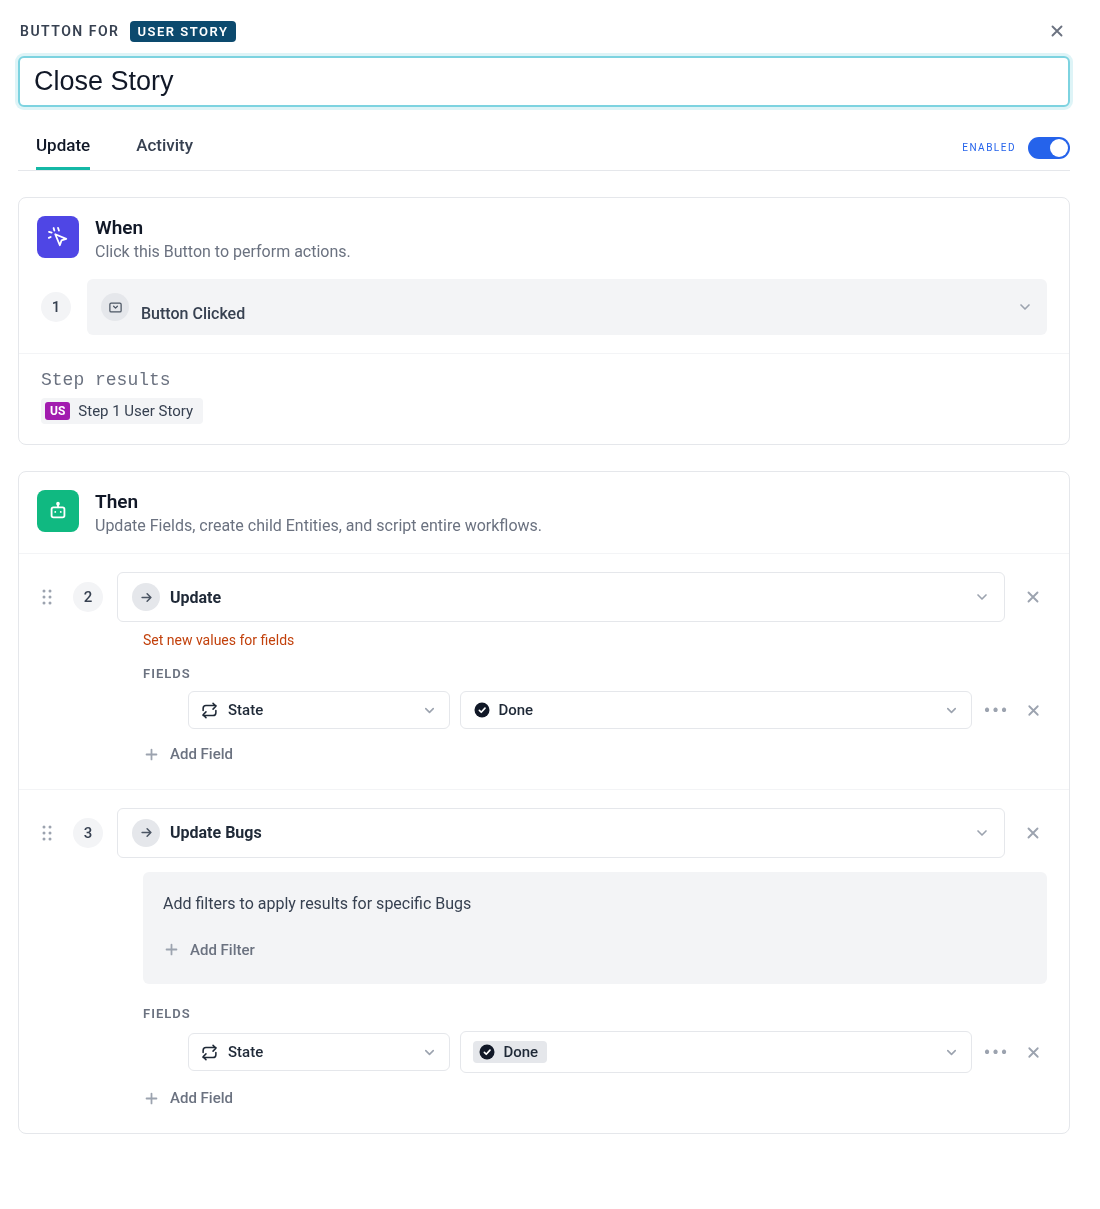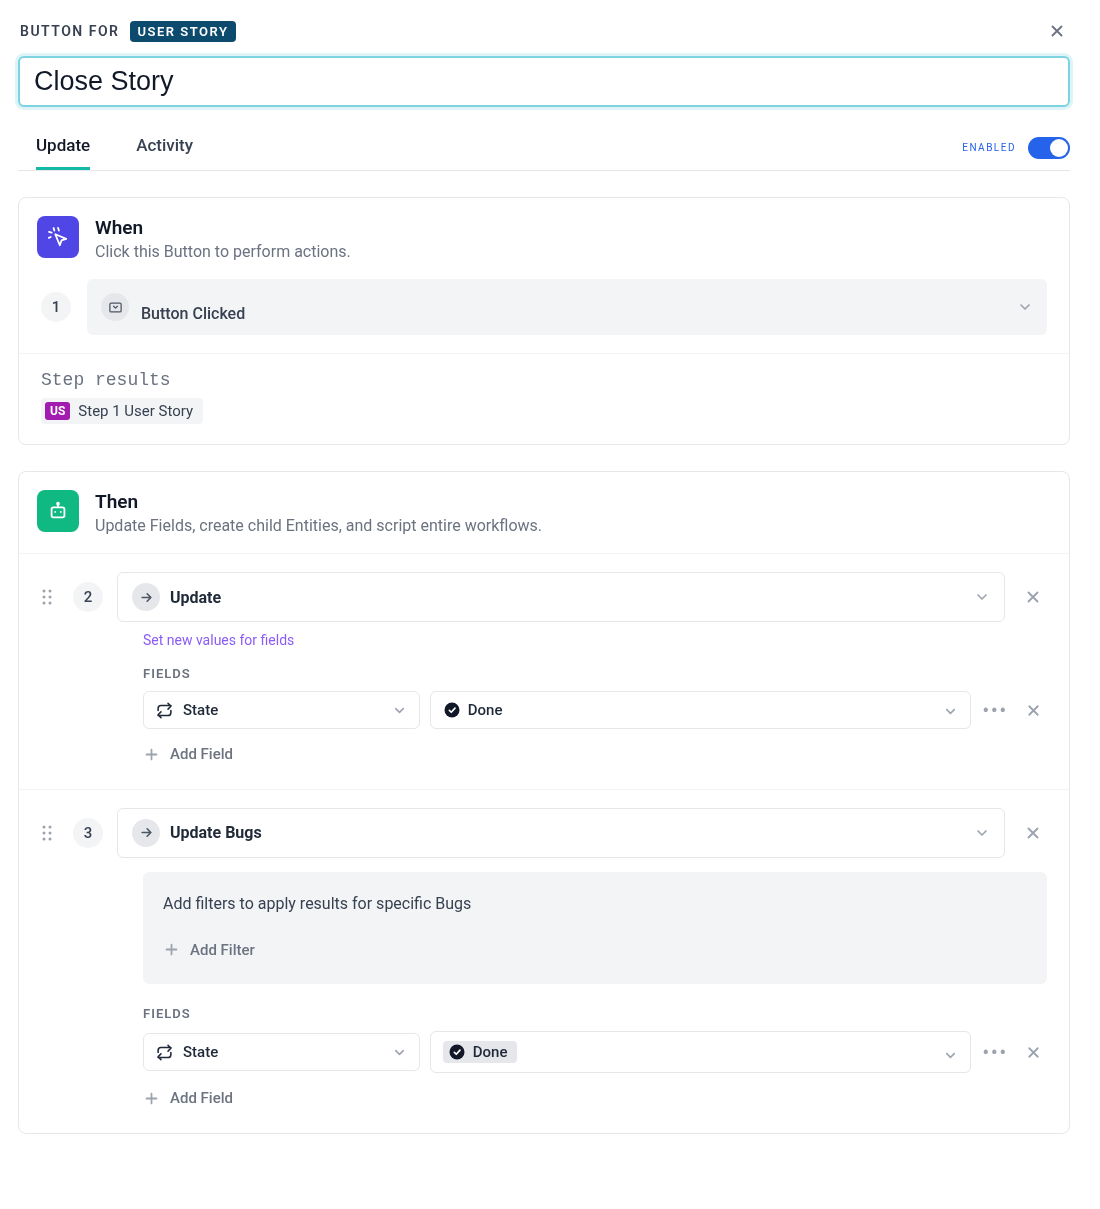--- a/index.html
+++ b/index.html
@@ -42,29 +42,29 @@
   .chip-badge { background: #a21caf; color: #fff; font-size: 12px; font-weight: 700; padding: 2px 5px; border-radius: 3px; }
 
   .action-block { border-top: 1px solid #f3f4f6; padding: 18px 22px 22px 22px; }
   .action-header { display: flex; align-items: center; gap: 14px; }
   .drag-handle { color: #9ca3af; cursor: grab; width: 18px; text-align: center; flex-shrink:0;}
   .action-select { flex: 1; border: 1px solid #e5e7eb; border-radius: 6px; padding: 10px 14px; display: flex; align-items: center; gap: 10px; font-size: 16px; cursor: pointer; }
   .action-select .label { flex: 1; font-weight: 700;}
   .icon-btn { color: #9ca3af; cursor: pointer; padding: 4px; display:flex; align-items:center; justify-content:center; width:28px; height:28px;}
 
   .action-body { margin-left: 102px; margin-top: 10px; }
-  .helper-text { font-size: 14px; color: #8b5cf6; margin-bottom: 18px; }
+  .helper-text { font-size: 14px; color: #c2410c; margin-bottom: 18px; }
   .helper-text.dark { font-size: 15px; color: #6b7280; }
   .fields-label { font-size: 13px; font-weight: 600; letter-spacing: 1px; color: #6b7280; margin-bottom: 10px; }
 
-  .field-row { display: flex; align-items: center; gap: 10px; }
+  .field-row { display: flex; align-items: center; gap: 10px; margin-left: 45px; }
   .dropdown { border: 1px solid #e5e7eb; border-radius: 6px; padding: 9px 12px; display: flex; align-items: center; gap: 10px; font-size: 15px; cursor: pointer; background: #fff; }
   .dropdown .lbl { flex: 1; font-weight: 500;}
   .dropdown.field-name { width: 280px; }
-  .dropdown.field-value { width: 548px; align-items: flex-end; }
+  .dropdown.field-value { width: 548px; }
   .done-pill { display: inline-flex; align-items: center; gap: 7px; font-weight: 500;}
   .done-pill.bg { background: #e5e7eb; border-radius: 4px; padding: 2px 9px 2px 5px; }
 
   .more-dots { letter-spacing: 2px; font-weight: 700; font-size: 18px;}
 
   .add-btn { display: inline-flex; align-items: center; gap: 10px; color: #6b7280; font-size: 15px; margin-top: 16px; cursor: pointer; font-weight: 500;}
   .add-btn svg { color: #9ca3af; }
 
   .filter-box { background: #f3f4f6; border-radius: 6px; padding: 22px 20px; margin: 14px 0 22px 0; }
   .filter-box-text { font-size: 16px; color: #374151; margin-bottom: 28px;}

